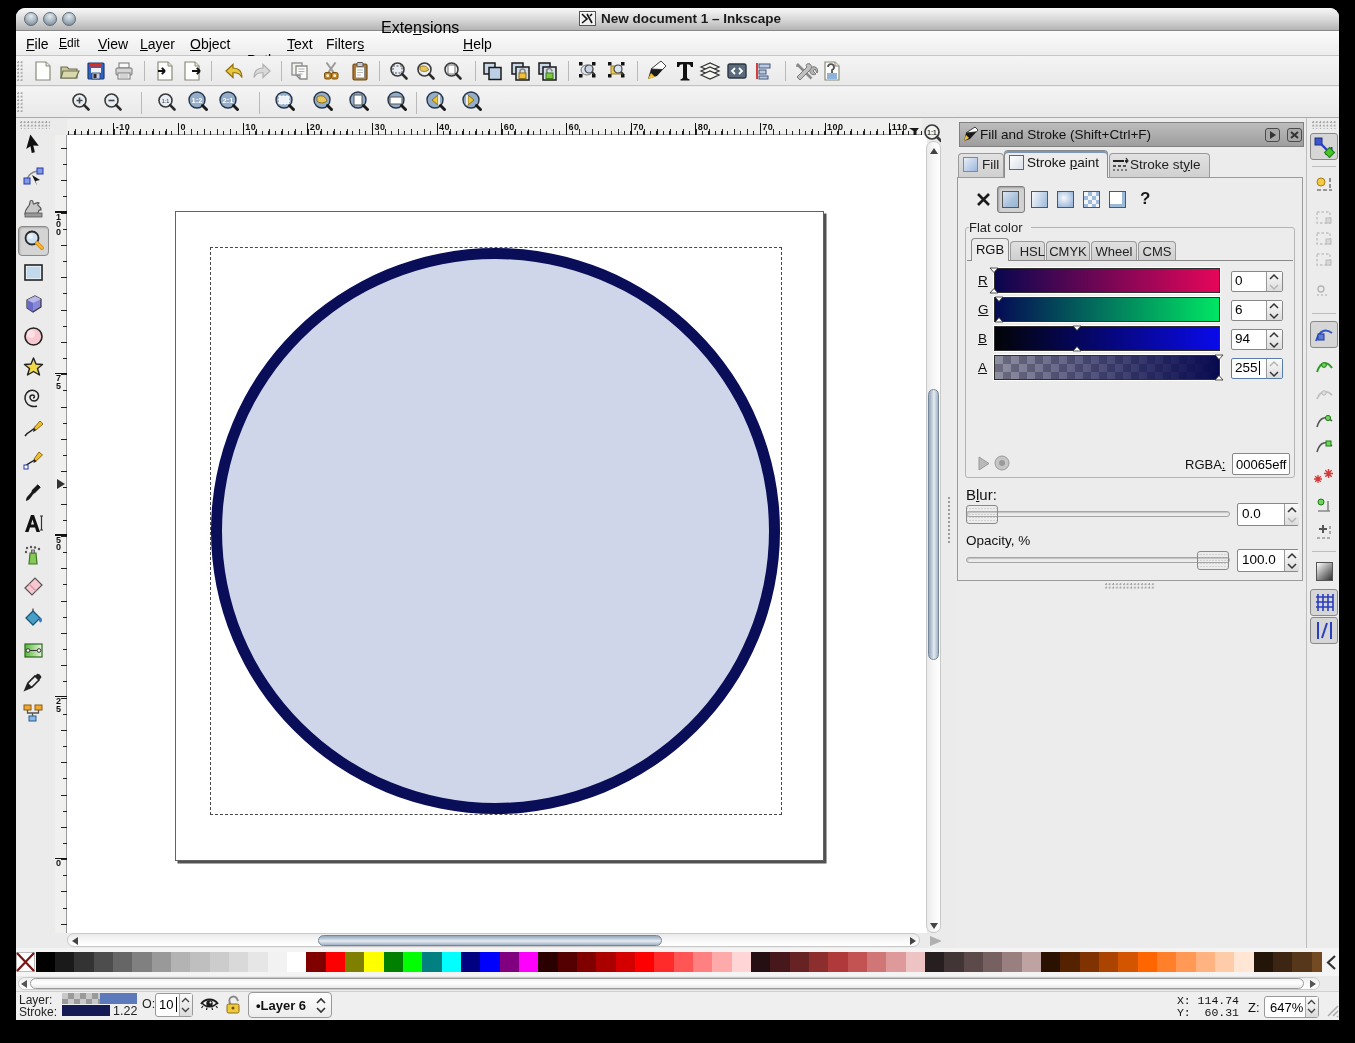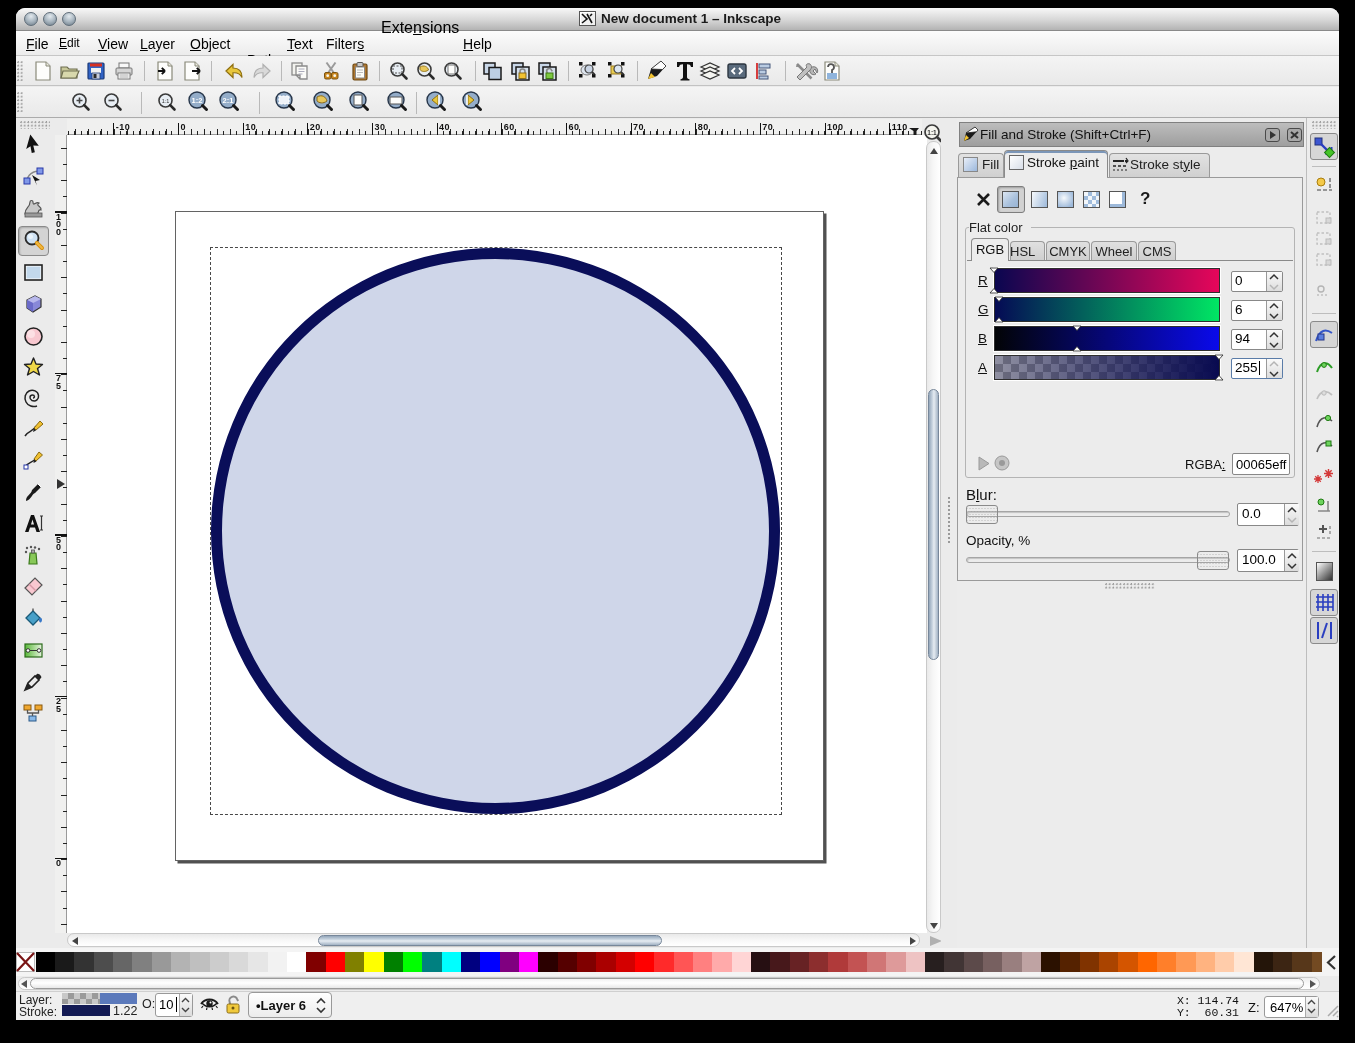--- a/index.html
+++ b/index.html
@@ -464,21 +464,21 @@
 <div style="left:1031px;top:191px;width:17px;height:17px;background:linear-gradient(110deg,#f6f9fc,#9db9da);border:1px solid #555;"></div>
 <div style="left:1057px;top:191px;width:17px;height:17px;background:radial-gradient(circle at 40% 40%,#f6f9fc,#9db9da 80%);border:1px solid #555;"></div>
 <div style="left:1083px;top:191px;width:17px;height:17px;background:conic-gradient(#a0bcdc 25%,#f2f6fa 0 50%,#a0bcdc 0 75%,#f2f6fa 0);background-size:8px 8px;border:1px solid #555;"></div>
 <div style="left:1109px;top:191px;width:17px;height:17px;background:#fff;border:1px solid #555;box-shadow:inset -3px -3px 0 #9db9da;"></div>
 <div style="left:1140px;top:189px;width:16px;height:20px;font-size:17px;font-weight:bold;color:#1a1a1a;">?</div>
 <div style="left:965px;top:227px;width:330px;height:251px;border:1px solid #b4b4b4;border-radius:3px;"></div>
 <div style="left:969px;top:220px;width:62px;height:14px;background:#ececec;font-size:13px;color:#222;"><span class="t">Flat color</span></div>
 <div style="left:971px;top:238px;width:38px;height:23px;background:#ececec;border:1px solid #8a8a8a;border-bottom:0;border-radius:4px 4px 0 0;z-index:3;"></div>
 <div style="left:971px;top:242px;width:38px;height:15px;font-size:13px;color:#111;text-align:center;z-index:4;">RGB</div>
 <div style="left:1010px;top:241px;width:35px;height:20px;background:linear-gradient(#e0e0e0,#cecece);border:1px solid #9a9a9a;border-bottom:0;border-radius:4px 4px 0 0;"></div>
-<div style="left:1010px;top:244px;width:35px;height:15px;font-size:13px;color:#222;text-align:left;">HSL</div>
+<div style="left:1010px;top:244px;width:35px;height:15px;font-size:13px;color:#222;text-align:right;">HSL</div>
 <div style="left:1046px;top:241px;width:44px;height:20px;background:linear-gradient(#e0e0e0,#cecece);border:1px solid #9a9a9a;border-bottom:0;border-radius:4px 4px 0 0;"></div>
 <div style="left:1046px;top:244px;width:44px;height:15px;font-size:13px;color:#222;text-align:center;">CMYK</div>
 <div style="left:1091px;top:241px;width:46px;height:20px;background:linear-gradient(#e0e0e0,#cecece);border:1px solid #9a9a9a;border-bottom:0;border-radius:4px 4px 0 0;"></div>
 <div style="left:1091px;top:244px;width:46px;height:15px;font-size:13px;color:#222;text-align:center;">Wheel</div>
 <div style="left:1138px;top:241px;width:38px;height:20px;background:linear-gradient(#e0e0e0,#cecece);border:1px solid #9a9a9a;border-bottom:0;border-radius:4px 4px 0 0;"></div>
 <div style="left:1138px;top:244px;width:38px;height:15px;font-size:13px;color:#222;text-align:center;">CMS</div>
 <div style="left:967px;top:260px;width:326px;height:1px;background:#8a8a8a;"></div>
 <div style="left:972px;top:260px;width:36px;height:1px;background:#ececec;"></div>
 <div style="left:978px;top:273px;width:14px;height:16px;font-size:13.5px;color:#111;"><u>R</u></div>
 <div style="left:994px;top:268px;width:226px;height:25px;background:linear-gradient(to right,rgb(10,6,80),rgb(230,6,90));border:1px solid #2e2e2e;box-shadow:0 0 0 1px #fff;"></div>

